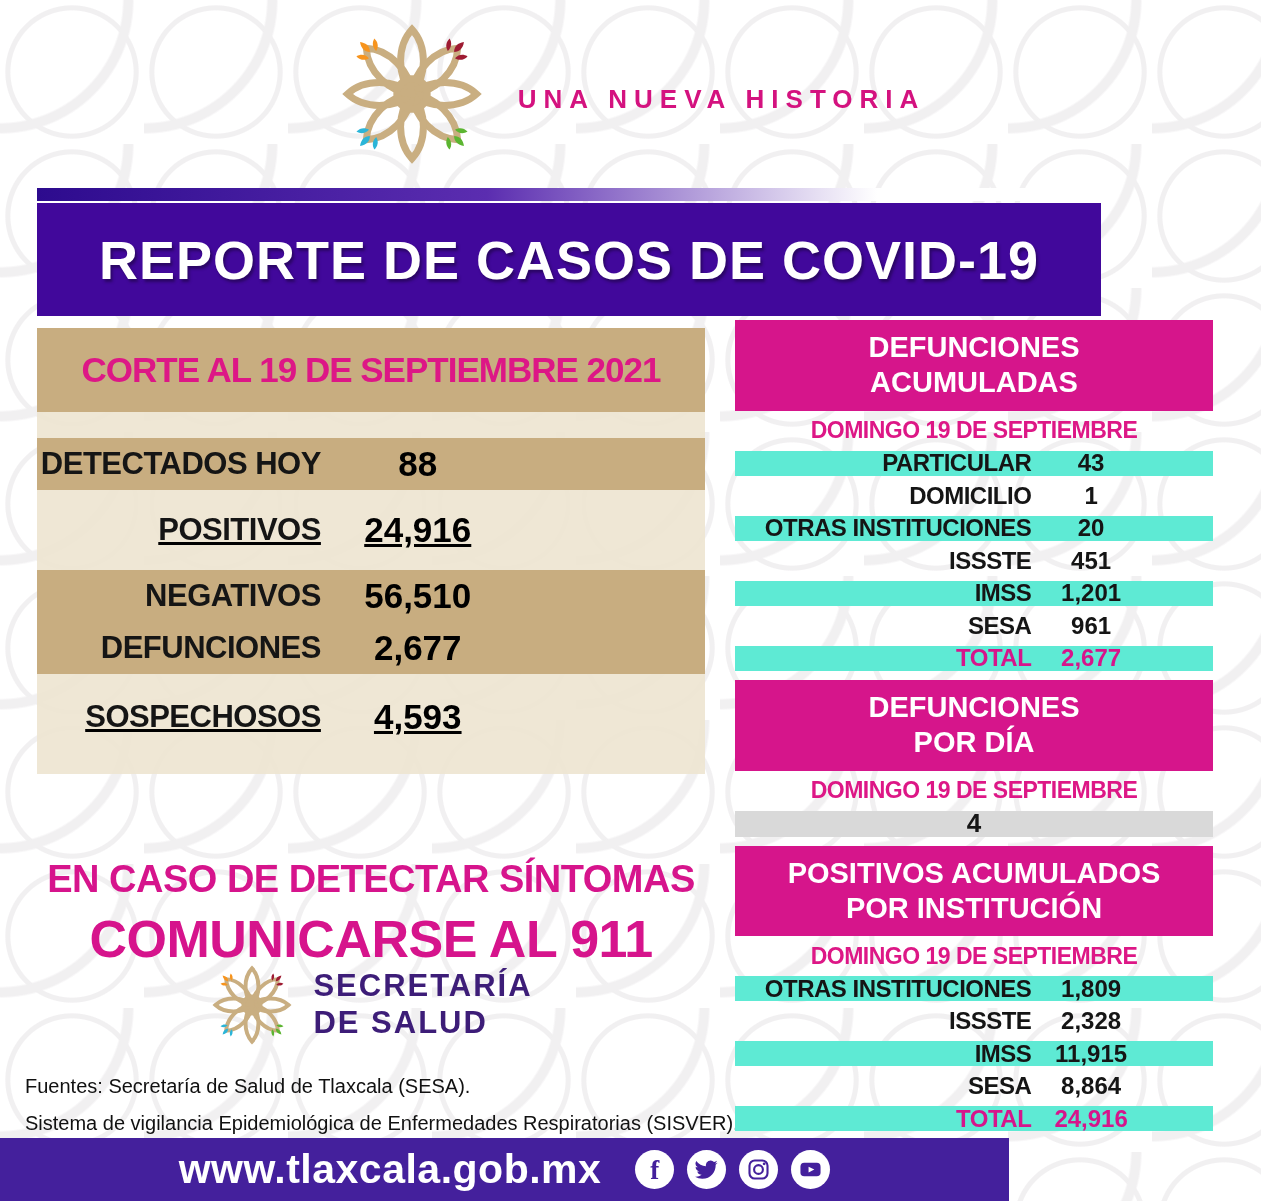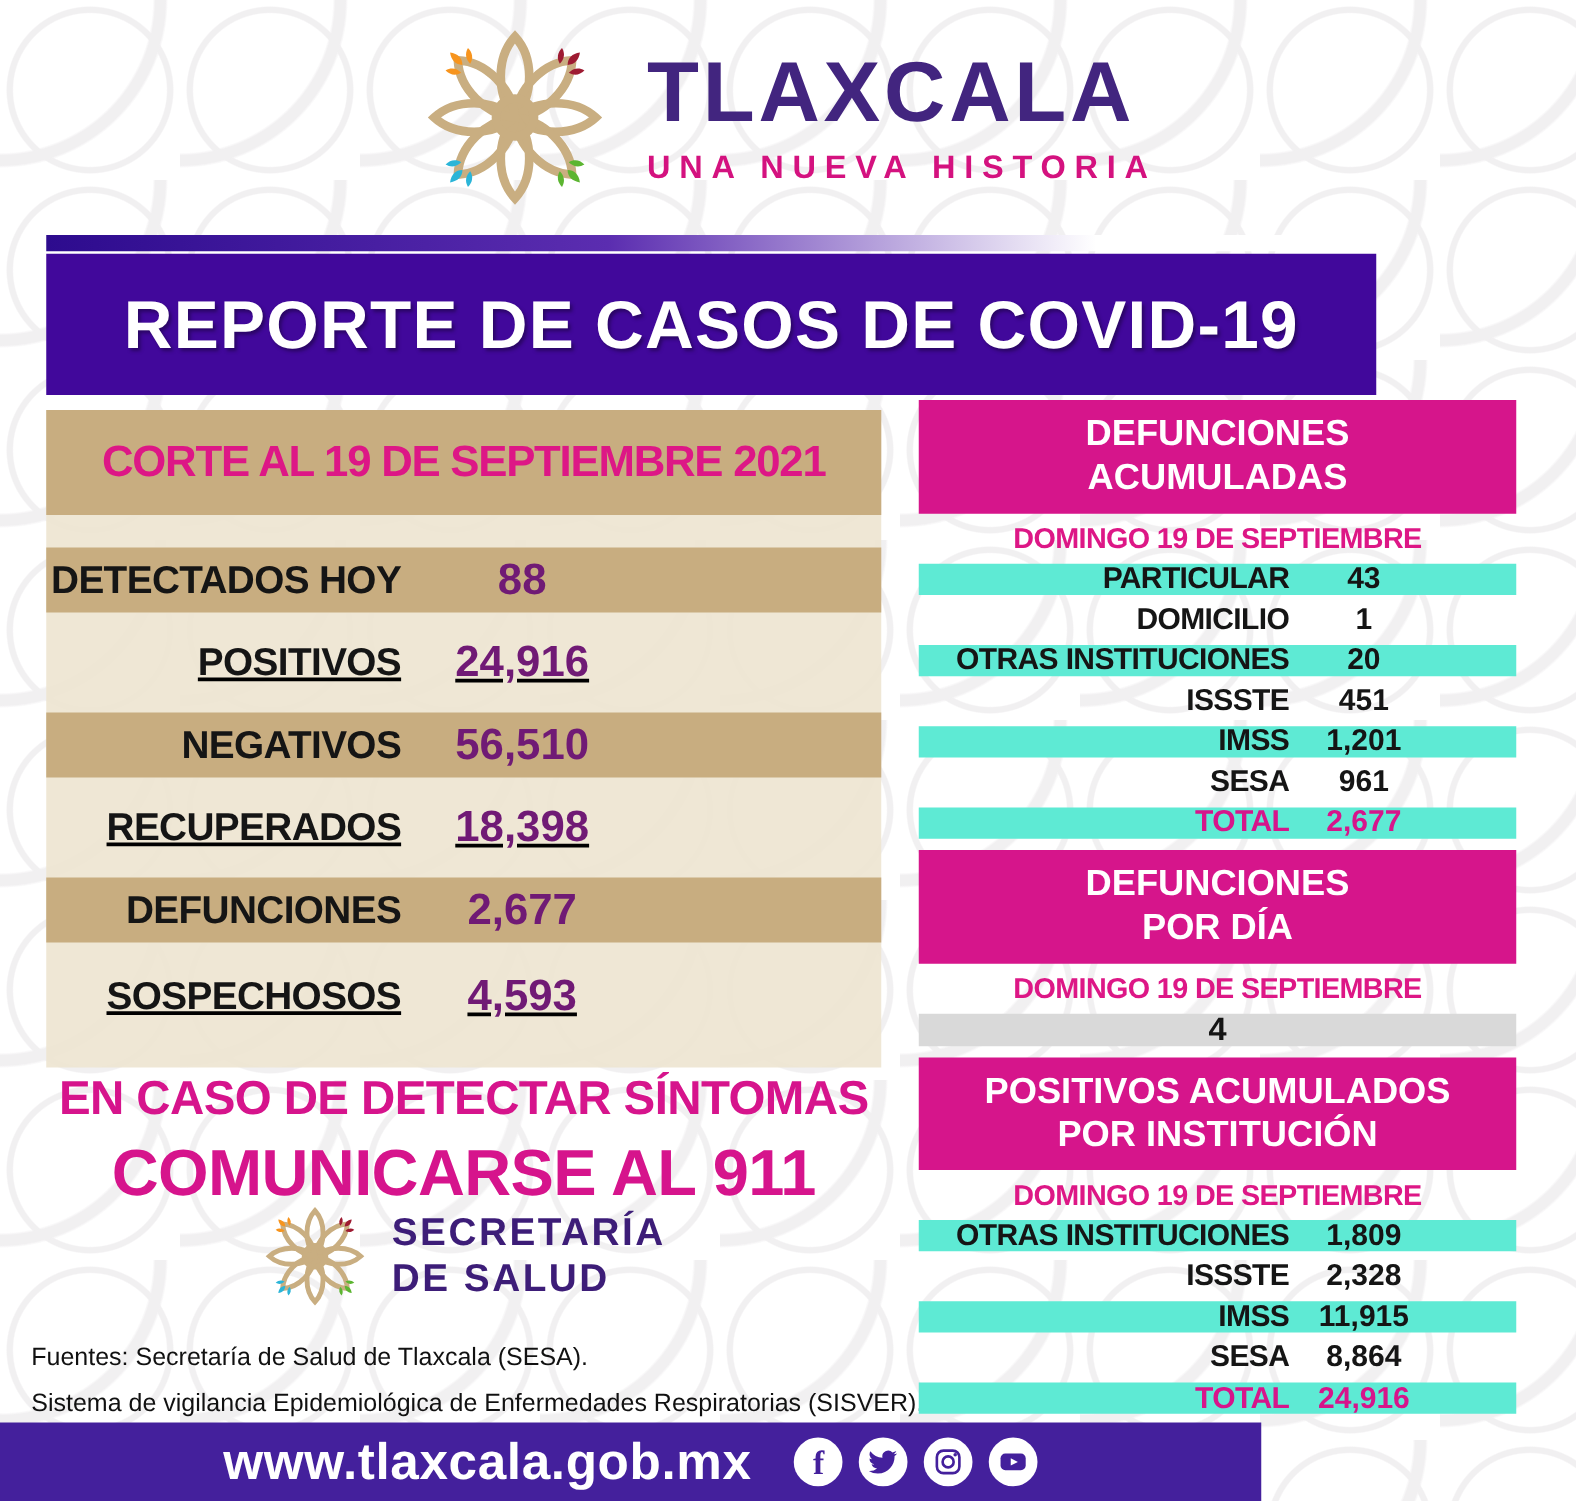--- a/index.html
+++ b/index.html
@@ -48,21 +48,21 @@
   .lp-header {
     height:84px; background:#C8AD80; display:flex; align-items:center; justify-content:center;
   }
   .lp-title { color:#DD1786; font-size:35px; font-weight:bold; letter-spacing:-1px; }
   .lp-gap { height:26px; }
   .lrow { display:flex; align-items:center; }
   .lrow.band { height:52px; background:#C8AD80; }
   .lrow.space { height:80px;text-decoration:underline; }
   .lrow.space.last { height:86px; }
   .llabel { flex:0 0 42.5%; text-align:right; font-size:31px; font-weight:bold; color:#151515; letter-spacing:-0.5px; }
-  .lvalue { flex:0 0 29%; text-align:center; font-size:35px; font-weight:bold; color:#701a75; }
+  .lvalue { flex:0 0 29%; text-align:center; font-size:35px; font-weight:bold; color:#000000; }
 
   
   .notice { top:858px; left:37px; width:668px; text-align:center; }
   .notice-line1 { color:#D6148C; font-size:38px; font-weight:bold; letter-spacing:-0.5px; }
   .notice-line2 { color:#D6148C; font-size:52px; font-weight:bold; margin-top:8px; letter-spacing:-0.5px; }
 
   
   .secsalud { top:962px; left:37px; width:668px; display:flex; justify-content:center; align-items:center; gap:18px; }
   .secsalud .flower { width:86px; height:86px; }
   .ss-text { display:flex; flex-direction:column; }
@@ -146,21 +146,20 @@
   </defs>
 </svg>
 
 <div class="page">
 
   <div class="layer brand">
     <svg class="flower" viewBox="0 0 120 120">
         <use href="#flower"></use>
       </svg>
     <div class="brand-text">
-      <div class="brand-title">TLAXCALA</div>
       <div class="brand-tagline">UNA NUEVA HISTORIA</div>
     </div>
   </div>
 
   <div class="layer divider"></div>
 
   <div class="layer banner">
     <div class="banner-title">REPORTE DE CASOS DE COVID-19</div>
   </div>
 
@@ -173,24 +172,20 @@
       <span class="llabel">DETECTADOS HOY</span>
       <span class="lvalue">88</span>
     </div>
     <div class="lrow space">
       <span class="llabel">POSITIVOS</span>
       <span class="lvalue">24,916</span>
     </div>
     <div class="lrow band">
       <span class="llabel">NEGATIVOS</span>
       <span class="lvalue">56,510</span>
-    </div>
-    <div class="lrow space">
-      <span class="llabel">RECUPERADOS</span>
-      <span class="lvalue">18,398</span>
     </div>
     <div class="lrow band">
       <span class="llabel">DEFUNCIONES</span>
       <span class="lvalue">2,677</span>
     </div>
     <div class="lrow space last">
       <span class="llabel">SOSPECHOSOS</span>
       <span class="lvalue">4,593</span>
     </div>
   </div>

